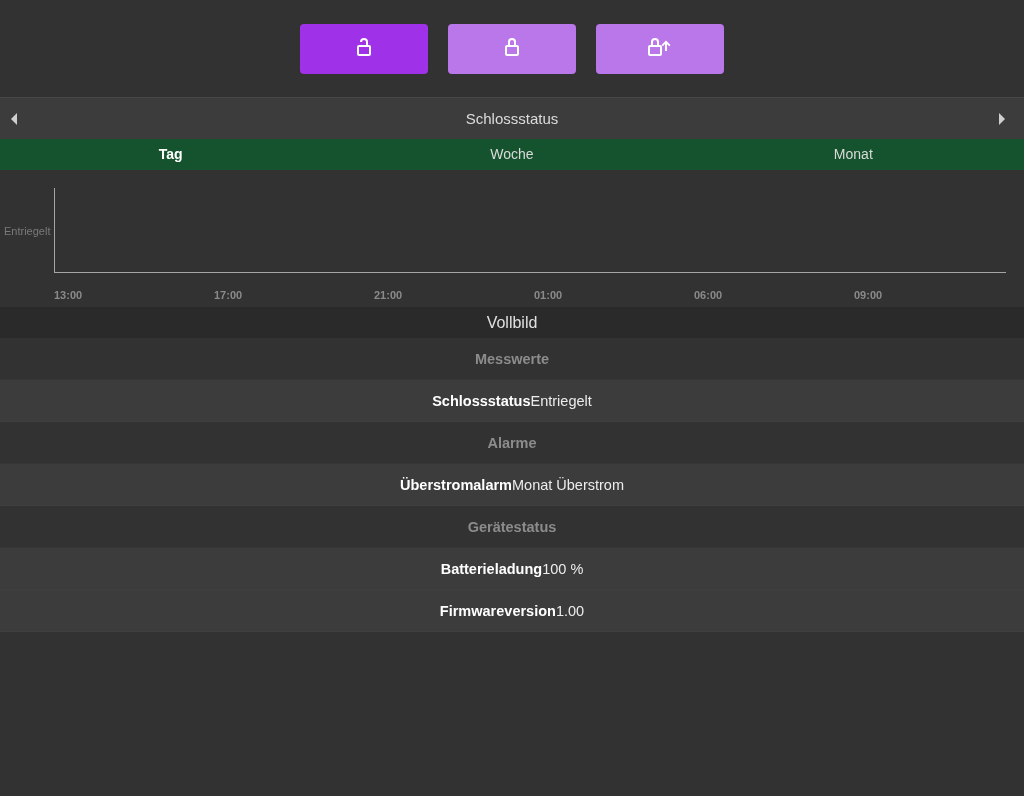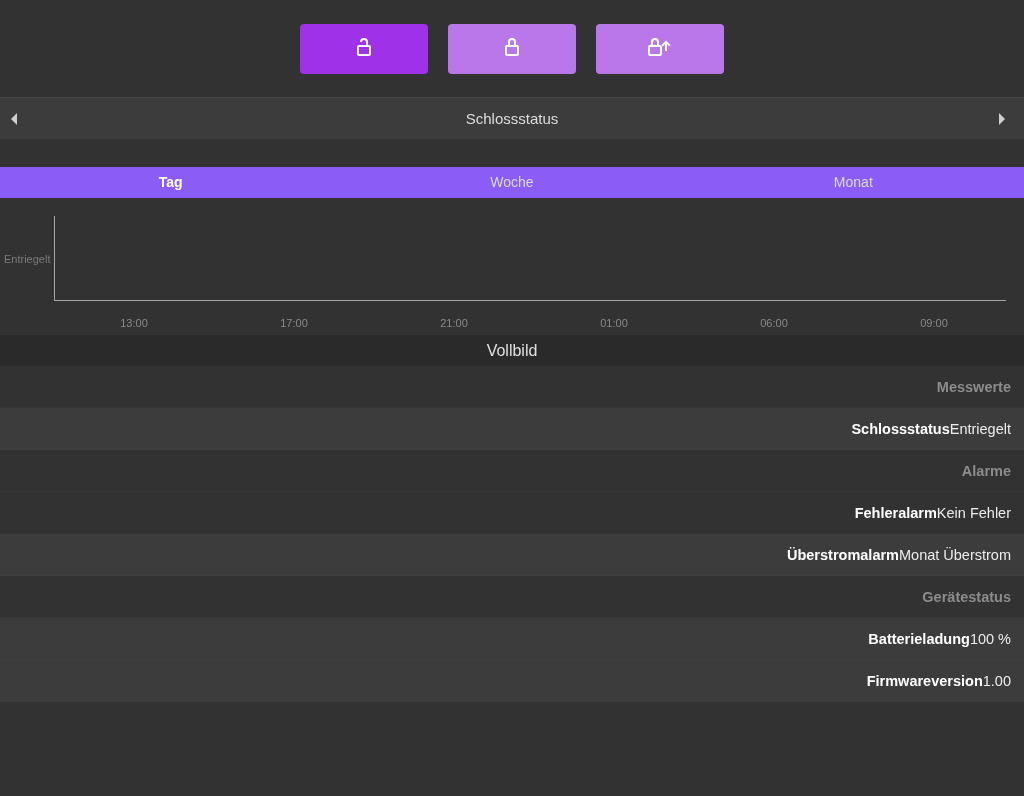--- a/index.html
+++ b/index.html
@@ -50,23 +50,22 @@
   .nav-arrow svg { display:block; }
   .nav-title {
     flex: 1;
     text-align: center;
     font-size: 15px;
     color: #dcdcdc;
   }
   
   .tabbar {
     height: 31px;
-    background: #8b5cf6;
-    display: flex;
-    margin-top: 28px;
+    background: #14532d;
+    display: flex;
   }
   .tab {
     flex: 1;
     text-align: center;
     line-height: 31px;
     font-size: 14px;
     color: #dadada;
     cursor: pointer;
   }
   .tab.active { font-weight: 700; color: #ffffff; }
@@ -95,38 +94,39 @@
     position: absolute;
     left: 54px;
     right: 10px;
     bottom: 6px;
     display: flex;
     font-size: 11px;
     color: #8a8a8a;
   }
   .chart-xlabels span {
     flex: 1;
-    text-align: center;
+    text-align: left;
+    font-weight: bold;
   }
   
   .fullscreen-row {
     height: 31px;
     background: #2a2a2a;
     text-align: center;
     line-height: 31px;
     font-size: 16px;
     color: #e0e0e0;
     cursor: pointer;
   }
   
   .section-row {
     height: 42px;
     display: flex;
     align-items: center;
-    justify-content: flex-end;
+    justify-content: center;
     padding: 0 13px;
     font-size: 14.5px;
     border-bottom: 1px solid rgba(255,255,255,0.02);
   }
   .section-header {
     background: #323232;
     color: #8c8c8c;
     font-weight: 600;
   }
   .section-item {
@@ -209,24 +209,20 @@
     <span>Messwerte</span>
   </div>
   <div class="section-row section-item">
     <span class="label">Schlossstatus</span>
     <span class="value">Entriegelt</span>
   </div>
 
   <div class="section-row section-header">
     <span>Alarme</span>
   </div>
-  <div class="section-row section-item alt">
-    <span class="label">Fehleralarm</span>
-    <span class="value">Kein Fehler</span>
-  </div>
   <div class="section-row section-item">
     <span class="label">Überstromalarm</span>
     <span class="value">Monat Überstrom</span>
   </div>
 
   <div class="section-row section-header">
     <span>Gerätestatus</span>
   </div>
   <div class="section-row section-item">
     <span class="label">Batterieladung</span>

